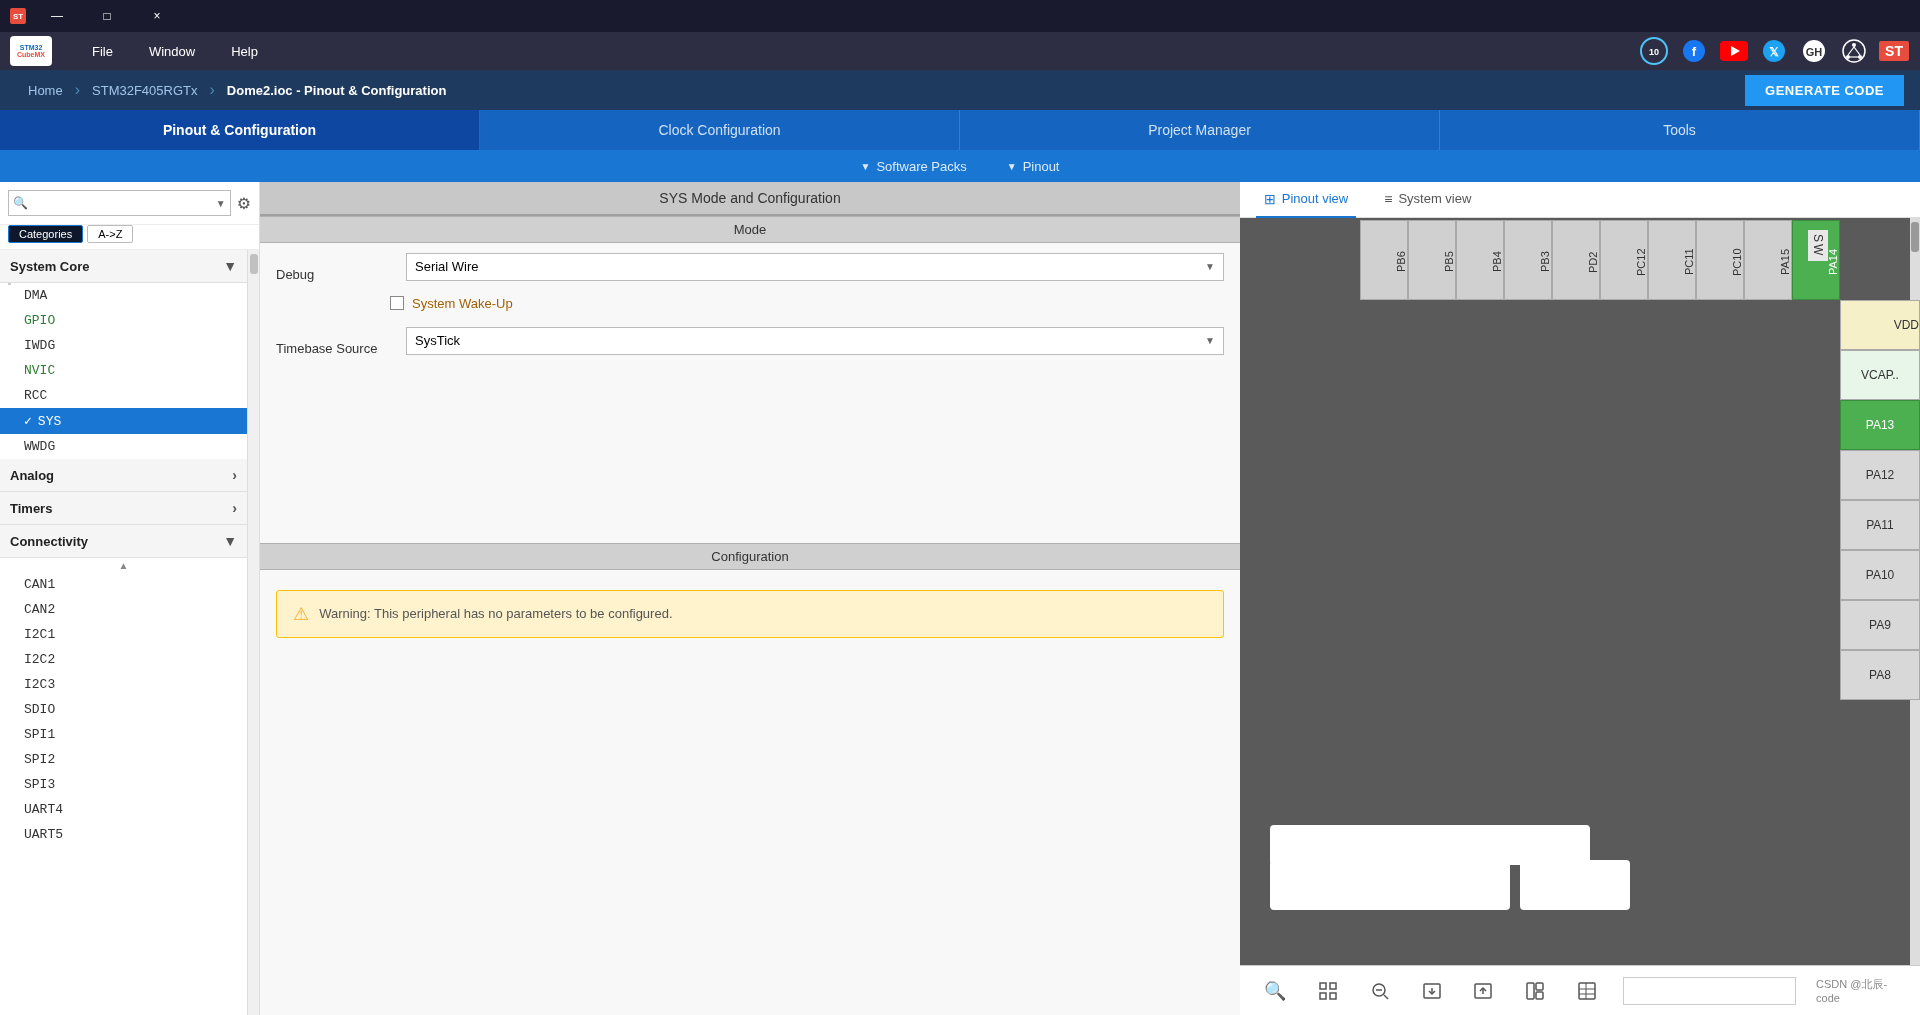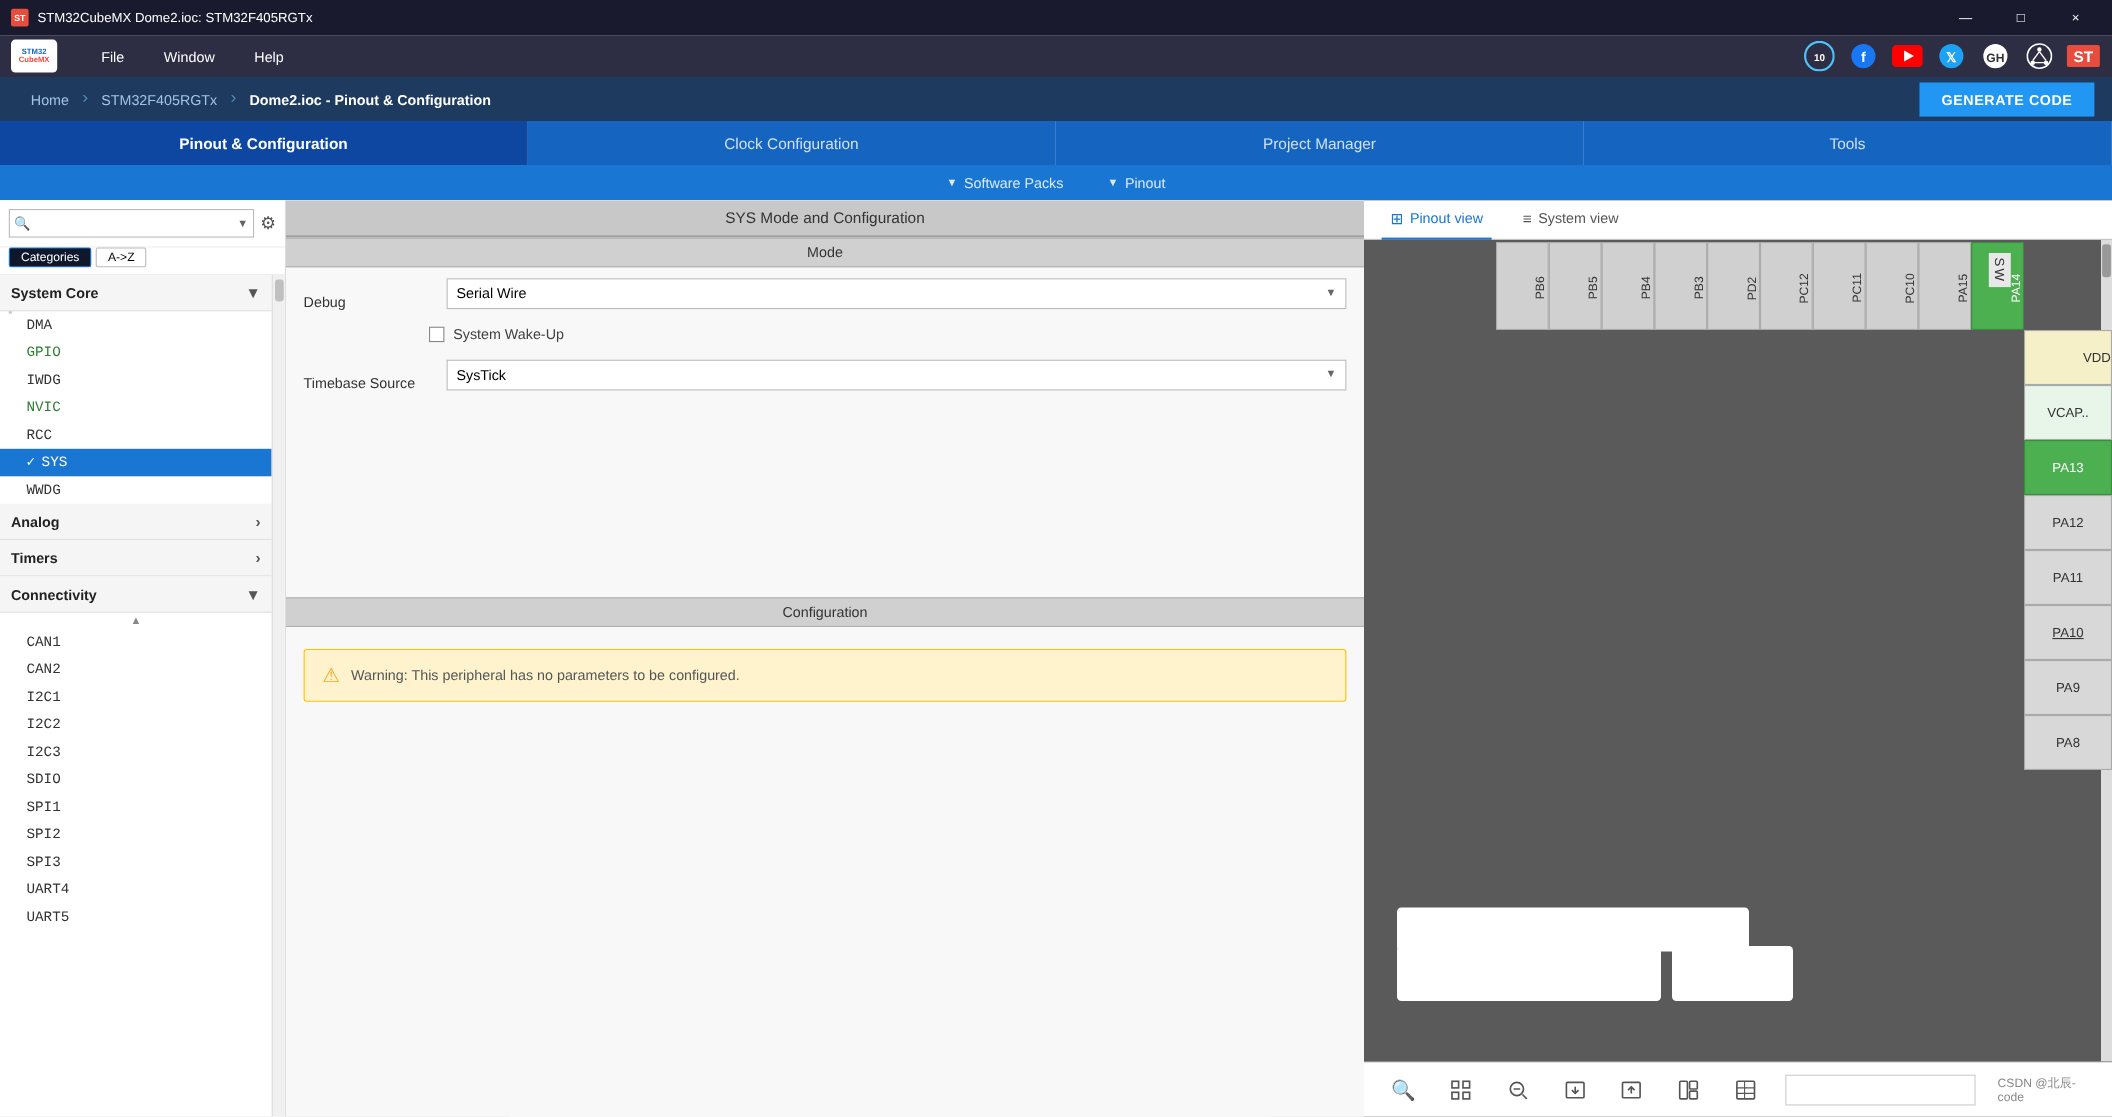--- a/index.html
+++ b/index.html
@@ -192,25 +192,25 @@
       padding: 2px 8px;
       font-size: 13px;
       cursor: pointer;
       display: flex;
       align-items: center;
       justify-content: space-between;
     }
     .config-select-arrow { font-size: 10px; color: #666; }
     .checkbox-row {
       display: flex;
-      align-items: flex-end;
+      align-items: flex-start;
       padding: 6px 16px 6px 130px;
       gap: 8px;
       font-size: 13px;
-      color: #404040;
+      color: #a16207;
     }
     .checkbox { width: 14px; height: 14px; border: 1px solid #888; background: white; display: flex; align-items: center; justify-content: center; font-size: 10px; }
 
     .warning-box {
       margin: 20px 16px;
       padding: 12px 16px;
       background: #fff3cd;
       border: 1px solid #ffc107;
       border-radius: 3px;
       display: flex;
@@ -270,21 +270,20 @@
     .toolbar-search { flex: 1; max-width: 300px; height: 28px; border: 1px solid #ccc; padding: 2px 8px; font-size: 12px; }
     .bottom-credit { margin-left: auto; font-size: 11px; color: #888; }
   </style>
 </head>
 <body>
 
 <div class="titlebar">
   <div class="titlebar-icon">
     <span style="font-size:8px;">ST</span>
   </div>
-  <span class="titlebar-title">STM32CubeMX Dome2.ioc: STM32F405RGTx</span>
   <div class="titlebar-controls">
     <div class="titlebar-btn">—</div>
     <div class="titlebar-btn">□</div>
     <div class="titlebar-btn close">×</div>
   </div>
 </div>
 
 <div class="menubar">
 
   <div style="display:flex;align-items:center;gap:4px;margin-right:20px;">
@@ -612,21 +611,21 @@
         </div>
 
         <div style="width:80px;height:50px;background:#d8d8d8;border:1px solid #aaa;display:flex;align-items:center;justify-content:center;font-size:12px;color:#333;cursor:pointer;">
           <span>PA12</span>
         </div>
 
         <div style="width:80px;height:50px;background:#d8d8d8;border:1px solid #aaa;display:flex;align-items:center;justify-content:center;font-size:12px;color:#333;cursor:pointer;">
           <span>PA11</span>
         </div>
 
-        <div style="width:80px;height:50px;background:#d8d8d8;border:1px solid #aaa;display:flex;align-items:center;justify-content:center;font-size:12px;color:#333;cursor:pointer;text-decoration:underline;">
+        <div style="width:80px;height:50px;background:#d8d8d8;border:1px solid #aaa;display:flex;align-items:center;justify-content:center;font-size:12px;color:#333;cursor:pointer;">
           <span>PA10</span>
         </div>
 
         <div style="width:80px;height:50px;background:#d8d8d8;border:1px solid #aaa;display:flex;align-items:center;justify-content:center;font-size:12px;color:#333;cursor:pointer;">
           <span>PA9</span>
         </div>
 
         <div style="width:80px;height:50px;background:#d8d8d8;border:1px solid #aaa;display:flex;align-items:center;justify-content:center;font-size:12px;color:#333;cursor:pointer;">
           <span>PA8</span>
         </div>

